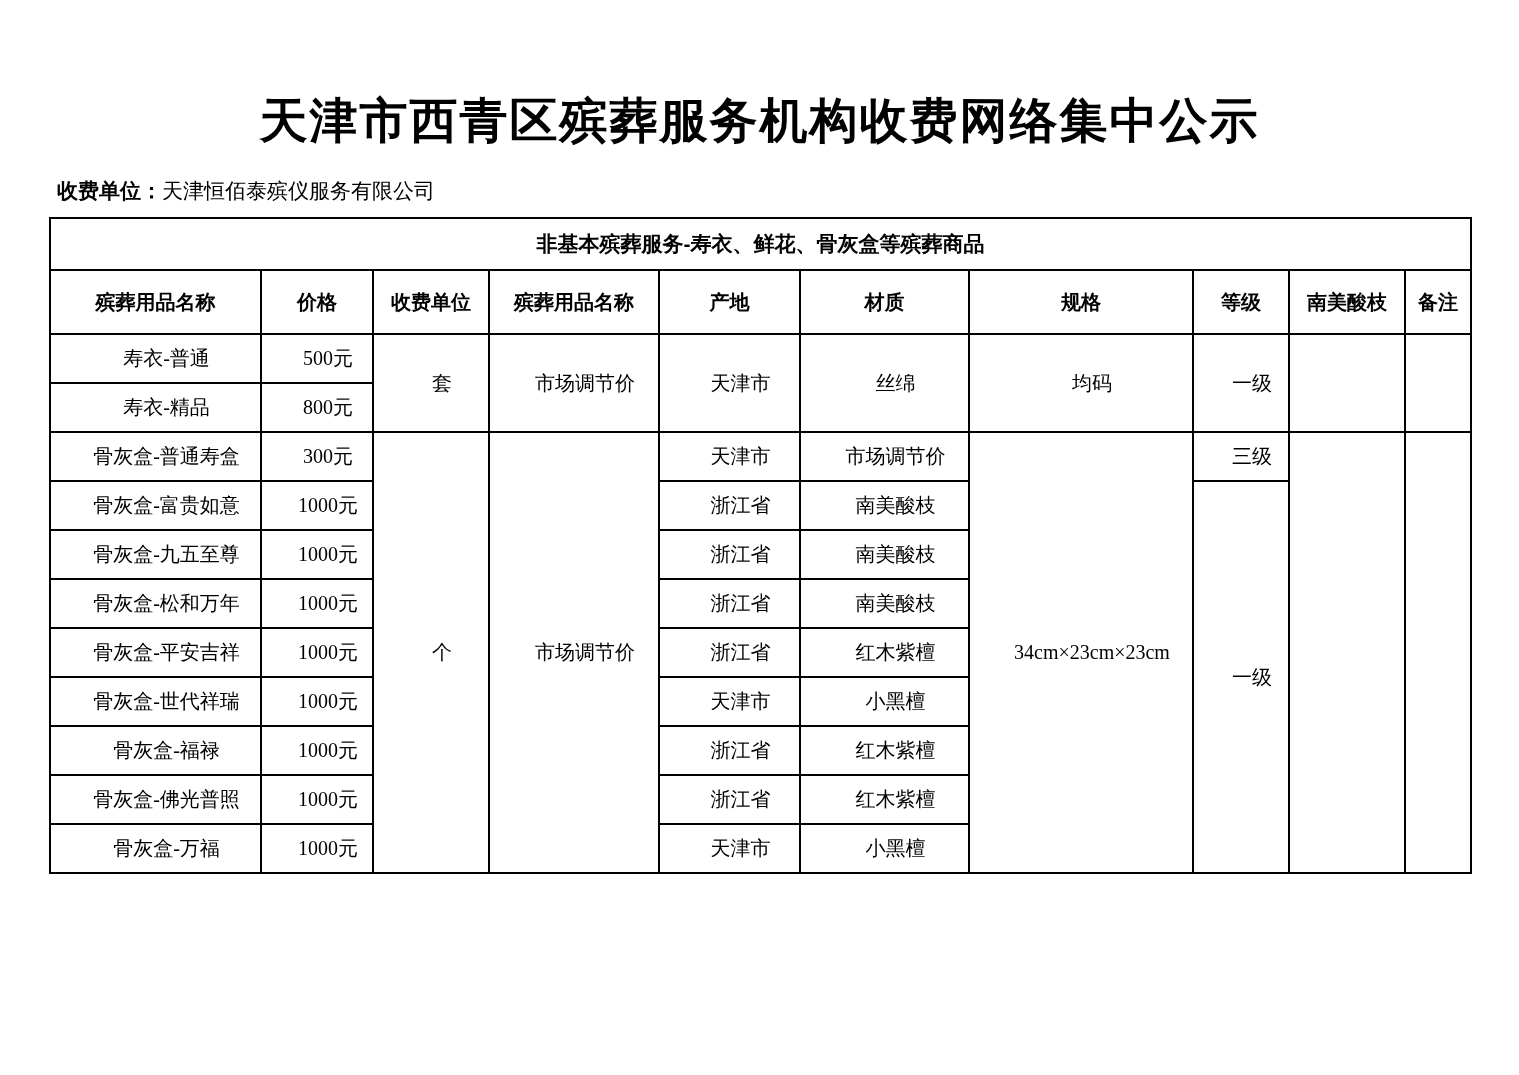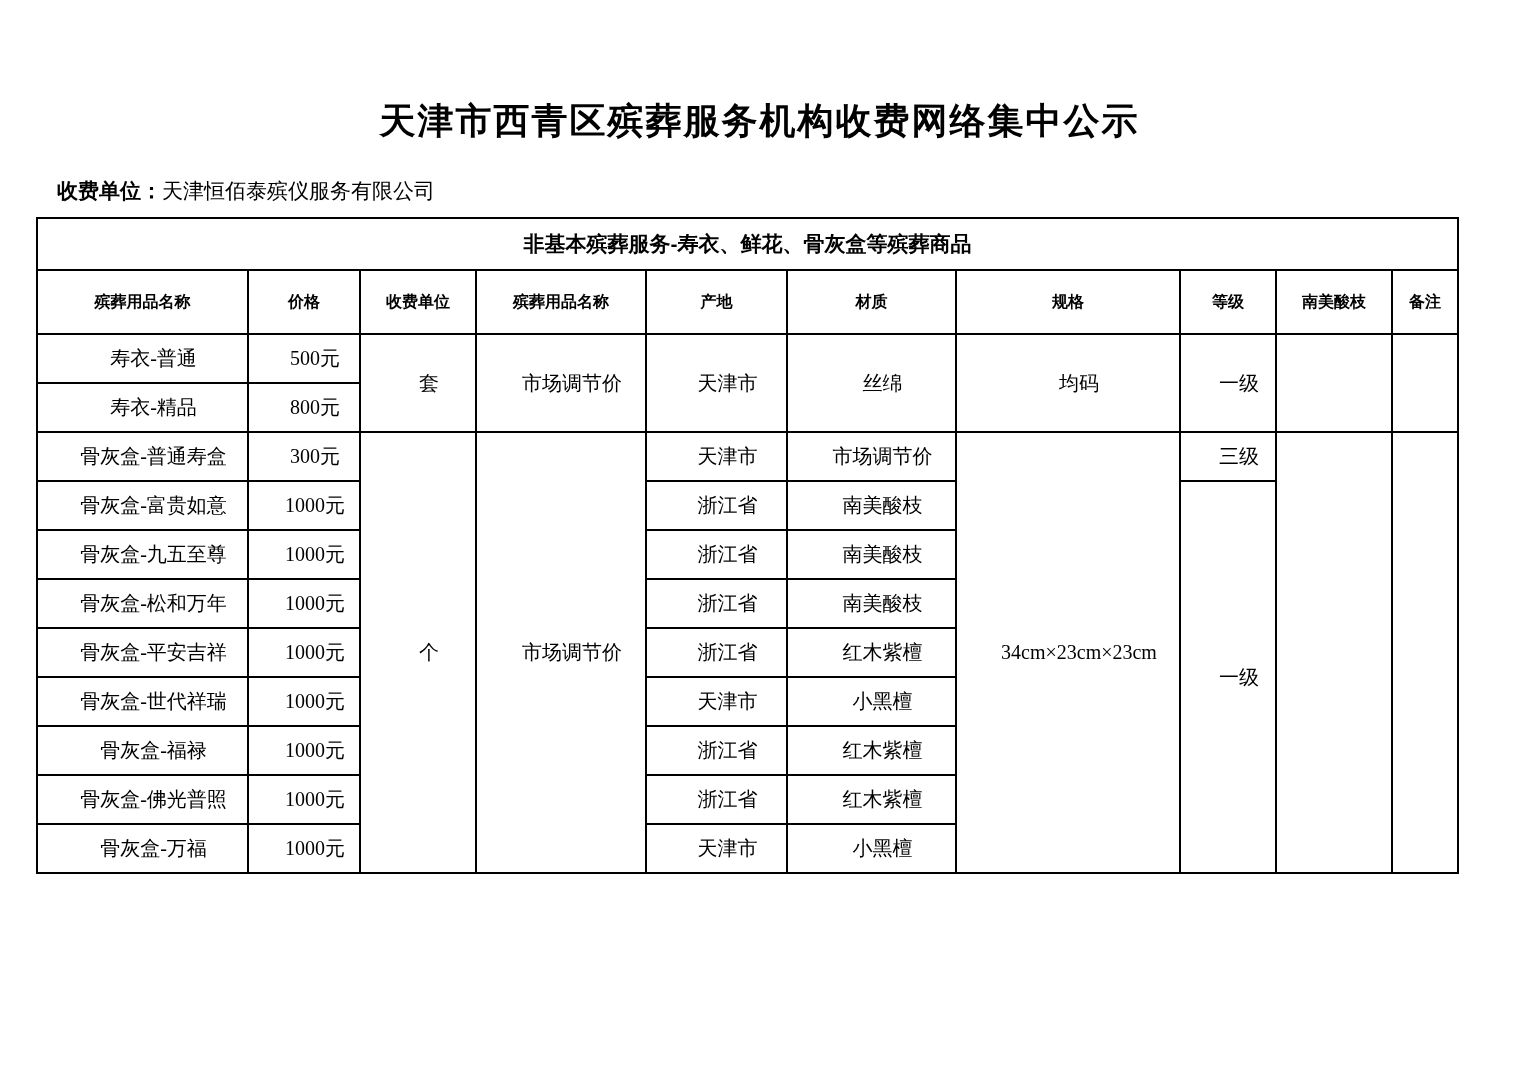--- a/index.html
+++ b/index.html
@@ -9,21 +9,21 @@
     height: 1075px;
     background: #ffffff;
     overflow: hidden;
     font-family: "Liberation Serif", "DejaVu Serif", serif;
     color: #000000;
   }
   .page-title {
     margin: 0;
     padding-top: 100px;
     text-align: center;
-    font-size: 36px;
+    font-size: 48px;
     line-height: 42px;
     font-weight: bold;
     letter-spacing: 2px;
     font-family: "Liberation Serif", "DejaVu Serif", serif;
   }
   .info-row {
     display: flex;
     justify-content: space-between;
     align-items: flex-start;
     margin: 36px 49px 13px 57px;
@@ -32,21 +32,21 @@
   }
   .info-label {
     font-family: "Liberation Sans", "DejaVu Sans", sans-serif;
     font-weight: bold;
   }
   .info-value {
     font-family: "Liberation Serif", "DejaVu Serif", serif;
     font-weight: normal;
   }
   table.fee-table {
-    margin-left: 36px;
+    margin-left: 49px;
     width: 1421px;
     border-collapse: collapse;
     table-layout: fixed;
   }
   table.fee-table td, table.fee-table th {
     border: 2px solid #000000;
     text-align: center;
     vertical-align: middle;
     padding: 0 2px;
     overflow: hidden;
@@ -54,21 +54,21 @@
   .group-header-cell {
     height: 50px;
     font-family: "Liberation Sans", "DejaVu Sans", sans-serif;
     font-weight: bold;
     font-size: 21px;
   }
   th.col-header {
     height: 62px;
     font-family: "Liberation Sans", "DejaVu Sans", sans-serif;
     font-weight: bold;
-    font-size: 16px;
+    font-size: 20px;
     border-radius: 18px;
   }
   tr.data-row { height: 49px; }
   tr.data-row td {
     font-size: 20px;
     font-family: "Liberation Serif", "DejaVu Serif", serif;
     font-weight: normal;
     padding-left: 24px;
   }
 </style>

